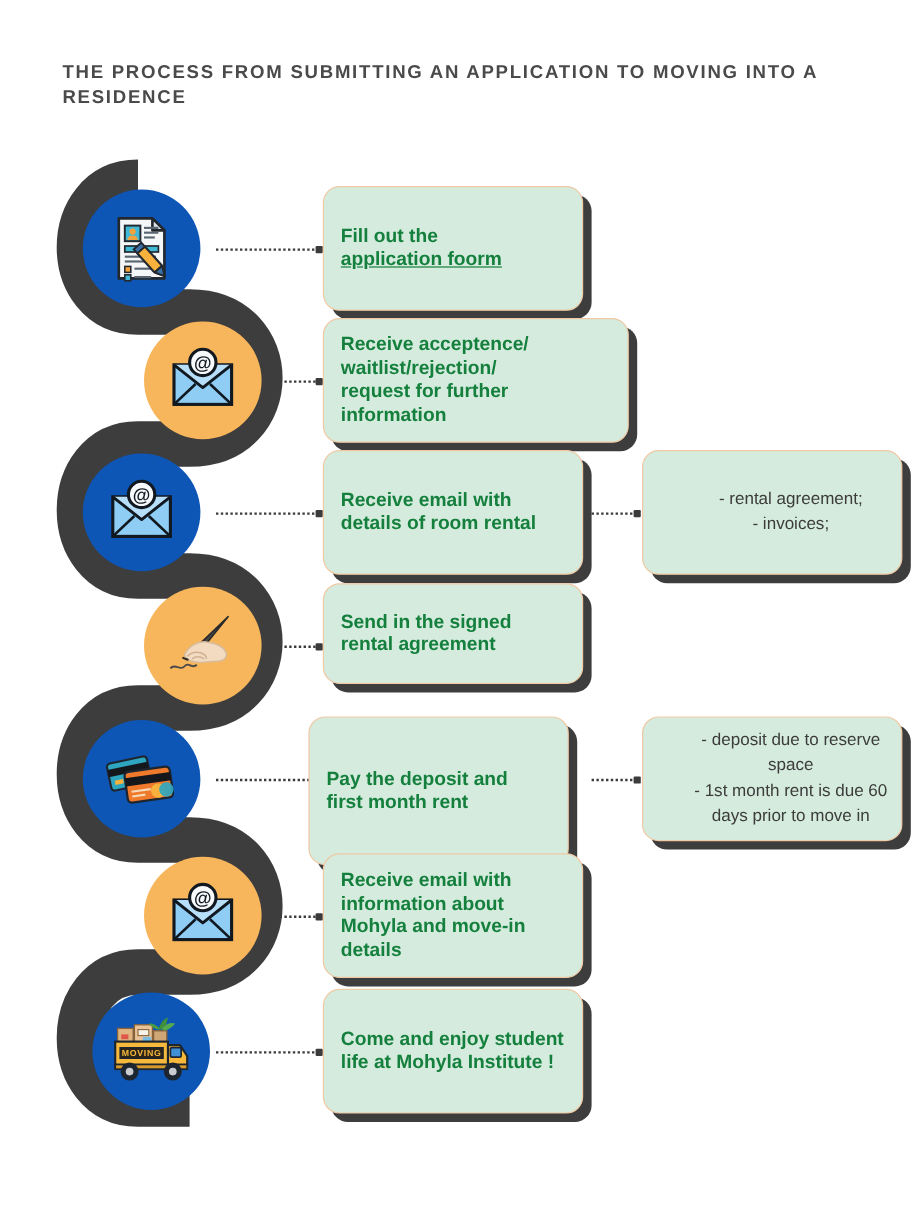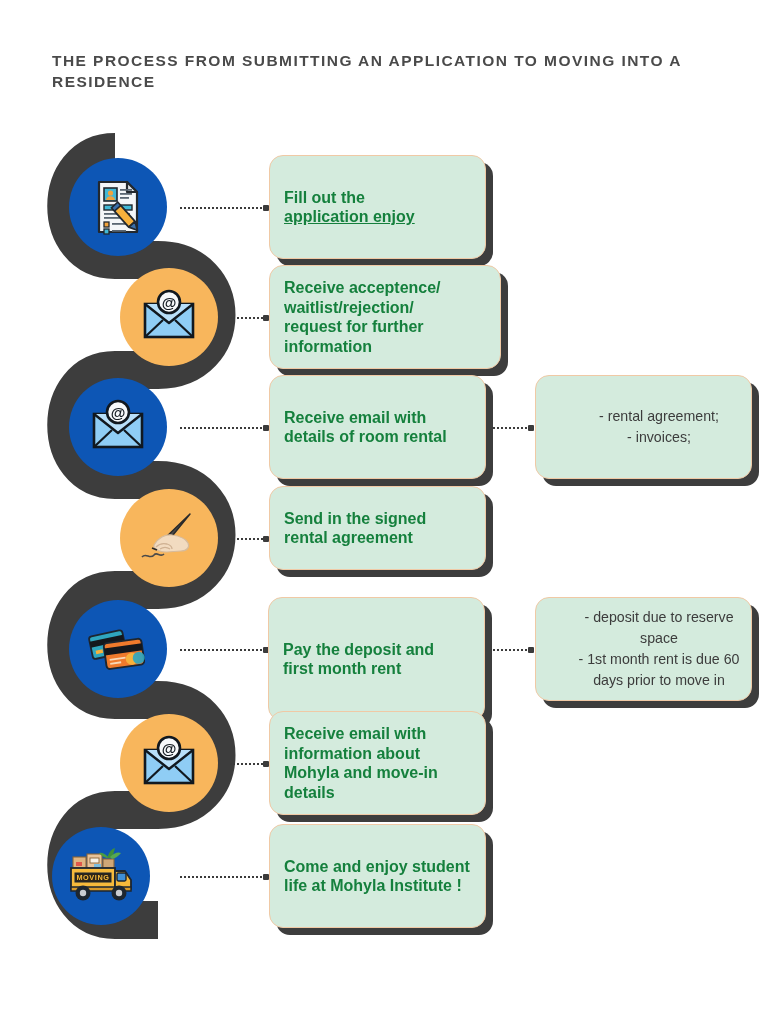--- a/index.html
+++ b/index.html
@@ -170,39 +170,39 @@
           <rect x="38" y="28" width="8.5" height="22" rx="1.5" fill="#f7b13c" stroke="#22282e" stroke-width="1.8"></rect>
           <path d="M38 50 h8.5 l-4.25 8 z" fill="#3a6fa8" stroke="#22282e" stroke-width="1.8" stroke-linejoin="round"></path>
           <rect x="38" y="24" width="8.5" height="4.5" fill="#3a6fa8" stroke="#22282e" stroke-width="1.6"></rect>
         </g>
       </svg>
     </span>
   </div>
   <div class="connector" style="left:180px; width:86px;"></div>
   <div class="conn-dot" style="left:263px;"></div>
   <div class="card" style="left:269px; top:-52px; width:217px; height:104px;">
-    <div class="card-text"><span>Fill out the</span><br><span class="ul">application enjoy </span></div>
+    <div class="card-text"><span>Fill out the</span><br><span class="ul">application foorm </span></div>
   </div>
 </div>
 
 <div class="row" style="top:317px">
   <div class="node orange" style="left:120px; top:-49px">
     <span>
       <svg width="66" height="66" viewBox="0 0 66 66">
         <rect x="9" y="20" width="48" height="33" fill="#8fcdf5" stroke="#11181f" stroke-width="2.6"></rect>
         <path d="M9 20 L33 39 L57 20" fill="#b8dff9" stroke="#11181f" stroke-width="2.4" stroke-linejoin="round"></path>
         <path d="M9 53 L27 36 M57 53 L39 36" fill="none" stroke="#11181f" stroke-width="2.2"></path>
         <circle cx="33" cy="18" r="11" fill="#f7f9fb" stroke="#11181f" stroke-width="2.6"></circle>
         <text x="33" y="23.5" font-family="'Liberation Sans',sans-serif" font-size="15" font-weight="bold" fill="#11181f" text-anchor="middle">@</text>
       </svg>
     </span>
   </div>
   <div class="connector" style="left:230px; width:36px;"></div>
   <div class="conn-dot" style="left:263px;"></div>
-  <div class="card" style="left:269px; top:-52px; width:232px; height:104px;">
+  <div class="card" style="left:269px; top:-52px; width:255px; height:104px;">
     <div class="card-text">Receive acceptence/
 waitlist/rejection/
 request for further
 information</div>
   </div>
 </div>
 
 <div class="row" style="top:427px">
   <div class="node blue" style="left:69px; top:-49px">
     <span>
@@ -266,21 +266,21 @@
           <rect x="26" y="41" width="16" height="1.8" fill="#f8d9b8"></rect>
           <rect x="26" y="45" width="11" height="1.8" fill="#f8d9b8"></rect>
           <circle cx="48" cy="44" r="6" fill="#f7b13c"></circle>
           <circle cx="55" cy="44" r="6" fill="#2fa6bf" fill-opacity="0.92"></circle>
         </g>
       </svg>
     </span>
   </div>
   <div class="connector" style="left:180px; width:86px;"></div>
   <div class="conn-dot" style="left:263px;"></div>
-  <div class="card" style="left:268px; top:-52px; width:217px; height:124px;">
+  <div class="card" style="left:257px; top:-52px; width:217px; height:124px;">
     <div class="card-text">Pay the deposit and
 first month rent</div>
   </div>
   <div class="connector" style="left:493px; width:38px;"></div>
   <div class="conn-dot" style="left:528px;"></div>
   <div class="note" style="left:535px; top:-52px; width:217px; height:104px;justify-content:flex-end;">
     <div class="note-text">- deposit due to reserve space
 - 1st month rent is due 60 days prior to move in</div>
   </div>
 </div>
@@ -301,21 +301,21 @@
   <div class="conn-dot" style="left:263px;"></div>
   <div class="card" style="left:269px; top:-52px; width:217px; height:104px;">
     <div class="card-text">Receive email with
 information about
 Mohyla and move-in
 details</div>
   </div>
 </div>
 
 <div class="row" style="top:876px">
-  <div class="node blue" style="left:52px; top:-49px">
+  <div class="node blue" style="left:77px; top:-49px">
     <span>
       <svg width="76" height="66" viewBox="0 0 76 66">
 
         <rect x="10" y="14" width="13" height="11" fill="#e0b582" stroke="#8a6438" stroke-width="1.1"></rect>
         <rect x="24" y="11" width="15" height="14" fill="#e8c39a" stroke="#8a6438" stroke-width="1.1"></rect>
         <rect x="27" y="15" width="9" height="5" fill="#f7f2e8" stroke="#8a6438" stroke-width="0.9"></rect>
         <rect x="40" y="16" width="11" height="9" fill="#cfa777" stroke="#8a6438" stroke-width="1.1"></rect>
         <rect x="13" y="19" width="6" height="4" fill="#e0574a"></rect>
         <rect x="31" y="21" width="7" height="4" fill="#79bde0"></rect>
 

